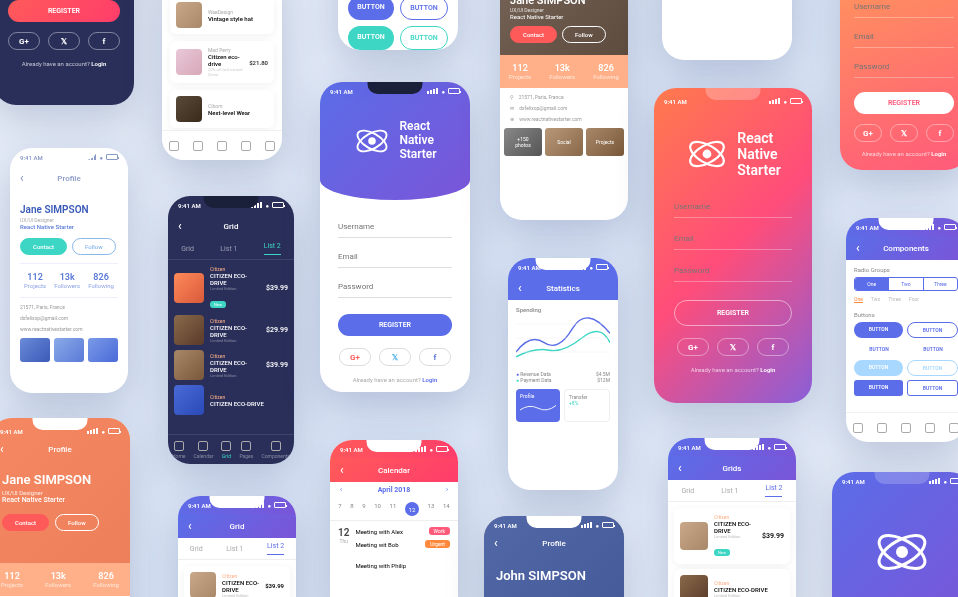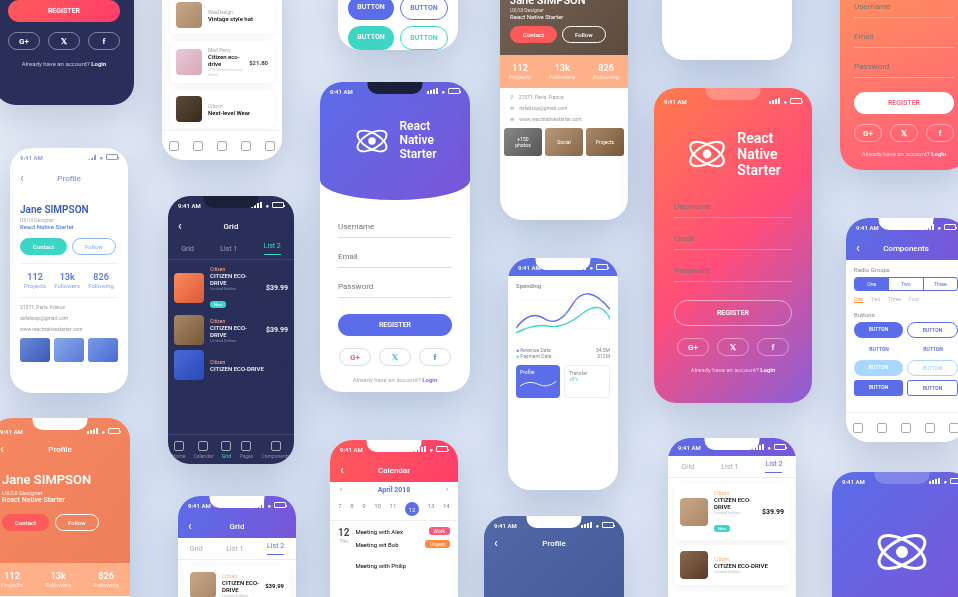--- a/index.html
+++ b/index.html
@@ -223,20 +223,29 @@
       <span>List 1</span>
       <span style="color:#3dd6c4;border-bottom:1px solid #3dd6c4;padding-bottom:4px">List 2</span>
   </div>
   <div style="padding:6px;display:flex;flex-direction:column;gap:5px">
     <div style="display:flex;gap:6px;align-items:center">
         <div class="thumb" style="width:30px;height:30px;background:linear-gradient(135deg,#ff8a5a,#d85a3a)"></div>
         <div style="flex:1"><div style="font-size:5px;color:#ffb088">Citizen</div><div style="font-size:6px;color:#fff;font-weight:500">CITIZEN ECO-DRIVE</div><div style="font-size:4px;color:rgba(255,255,255,.4)">Limited Edition</div><span style="background:#3dd6c4;color:#fff;font-size:4px;padding:1px 4px;border-radius:3px">New</span></div>
         <div style="font-size:7px;color:#fff;font-weight:600">$39.99</div>
       </div>
     <div style="display:flex;gap:6px;align-items:center">
+        <div class="thumb" style="width:30px;height:30px;background:linear-gradient(135deg,#8a6a4a,#5a3a2a)"></div>
+        <div style="flex:1">
+          <div style="font-size:5px;color:#ffb088">Citizen</div>
+          <div style="font-size:6px;color:#fff;font-weight:500">CITIZEN ECO-DRIVE</div>
+          <div style="font-size:4px;color:rgba(255,255,255,.4)">Limited Edition</div>
+        </div>
+        <div style="font-size:7px;color:#fff;font-weight:600">$29.99</div>
+      </div>
+    <div style="display:flex;gap:6px;align-items:center">
         <div class="thumb" style="width:30px;height:30px;background:linear-gradient(135deg,#a88868,#785838)"></div>
         <div style="flex:1">
           <div style="font-size:5px;color:#ffb088">Citizen</div>
           <div style="font-size:6px;color:#fff;font-weight:500">CITIZEN ECO-DRIVE</div>
           <div style="font-size:4px;color:rgba(255,255,255,.4)">Limited Edition</div>
         </div>
         <div style="font-size:7px;color:#fff;font-weight:600">$39.99</div>
       </div>
     <div style="display:flex;gap:6px;align-items:center">
         <div class="thumb" style="width:30px;height:30px;background:linear-gradient(135deg,#4a6ad8,#2a4ab8)"></div>
@@ -462,20 +471,21 @@
         <div class="sig">
           <span></span>
           <span></span>
           <span></span>
           <span></span>
         </div>
         <span>●</span>
         <div class="batt"></div>
       </div>
     </div>
+  <div class="hdr" style="background:#5b6de8">Statistics</div>
   <div style="padding:6px 8px">
     <div style="font-size:6px;color:#888;font-weight:500">Spending</div>
     <svg viewBox="0 0 100 50" style="width:100%;height:50px">
       <path d="M0 40 Q15 20 30 30 T60 15 T100 20" stroke="#5b6de8" stroke-width="1.5" fill="none"></path>
       <path d="M0 45 Q20 35 35 38 T70 25 T100 30" stroke="#3dd6c4" stroke-width="1.5" fill="none"></path>
       <line x1="0" y1="10" x2="100" y2="10" stroke="#eee" stroke-width="0.5"></line>
         <line x1="0" y1="25" x2="100" y2="25" stroke="#eee" stroke-width="0.5"></line>
         <line x1="0" y1="40" x2="100" y2="40" stroke="#eee" stroke-width="0.5"></line>
     </svg>
     <div style="display:flex;justify-content:space-between;font-size:5px;color:#888;margin-top:4px">
@@ -508,20 +518,21 @@
             <span></span>
             <span></span>
             <span></span>
             <span></span>
           </div>
           <span>●</span>
           <div class="batt"></div>
         </div>
       </div>
     <div class="hdr" style="height:18px">Profile</div>
+    <div style="padding:16px 12px 0;font-size:13px;font-weight:600">John SIMPSON</div>
   </div>
 </div>
 
 <div class="phone" style="left:662px;top:-70px;width:130px;height:130px">
   
 </div>
 
 <div class="phone gop" style="left:654px;top:88px;width:158px;height:315px;padding-top:4px">
   <div class="notch" style="background:rgba(255,255,255,.25)"></div>
   <div class="sbar" style="color:#fff">
@@ -569,20 +580,21 @@
         <div class="sig">
           <span></span>
           <span></span>
           <span></span>
           <span></span>
         </div>
         <span>●</span>
         <div class="batt"></div>
       </div>
     </div>
+  <div class="hdr gbp">Grids</div>
   <div class="tabs" style="color:#aaa;border-bottom:1px solid #eee">
     <span>Grid</span>
       <span>List 1</span>
       <span style="color:#5b6de8;border-bottom:1px solid #5b6de8;padding-bottom:4px">List 2</span>
   </div>
   <div style="padding:6px;display:flex;flex-direction:column;gap:5px">
     <div class="card">
         <div class="thumb" style="width:28px;height:28px"></div>
         <div style="flex:1"><div style="font-size:5px;color:#ffb088">Citizen</div><div style="font-size:6px;font-weight:500">CITIZEN ECO-DRIVE</div><div style="font-size:4px;color:#bbb">Limited Edition</div><span style="background:#3dd6c4;color:#fff;font-size:4px;padding:1px 4px;border-radius:3px">New</span></div>
         <div style="font-size:7px;font-weight:600">$39.99</div>

